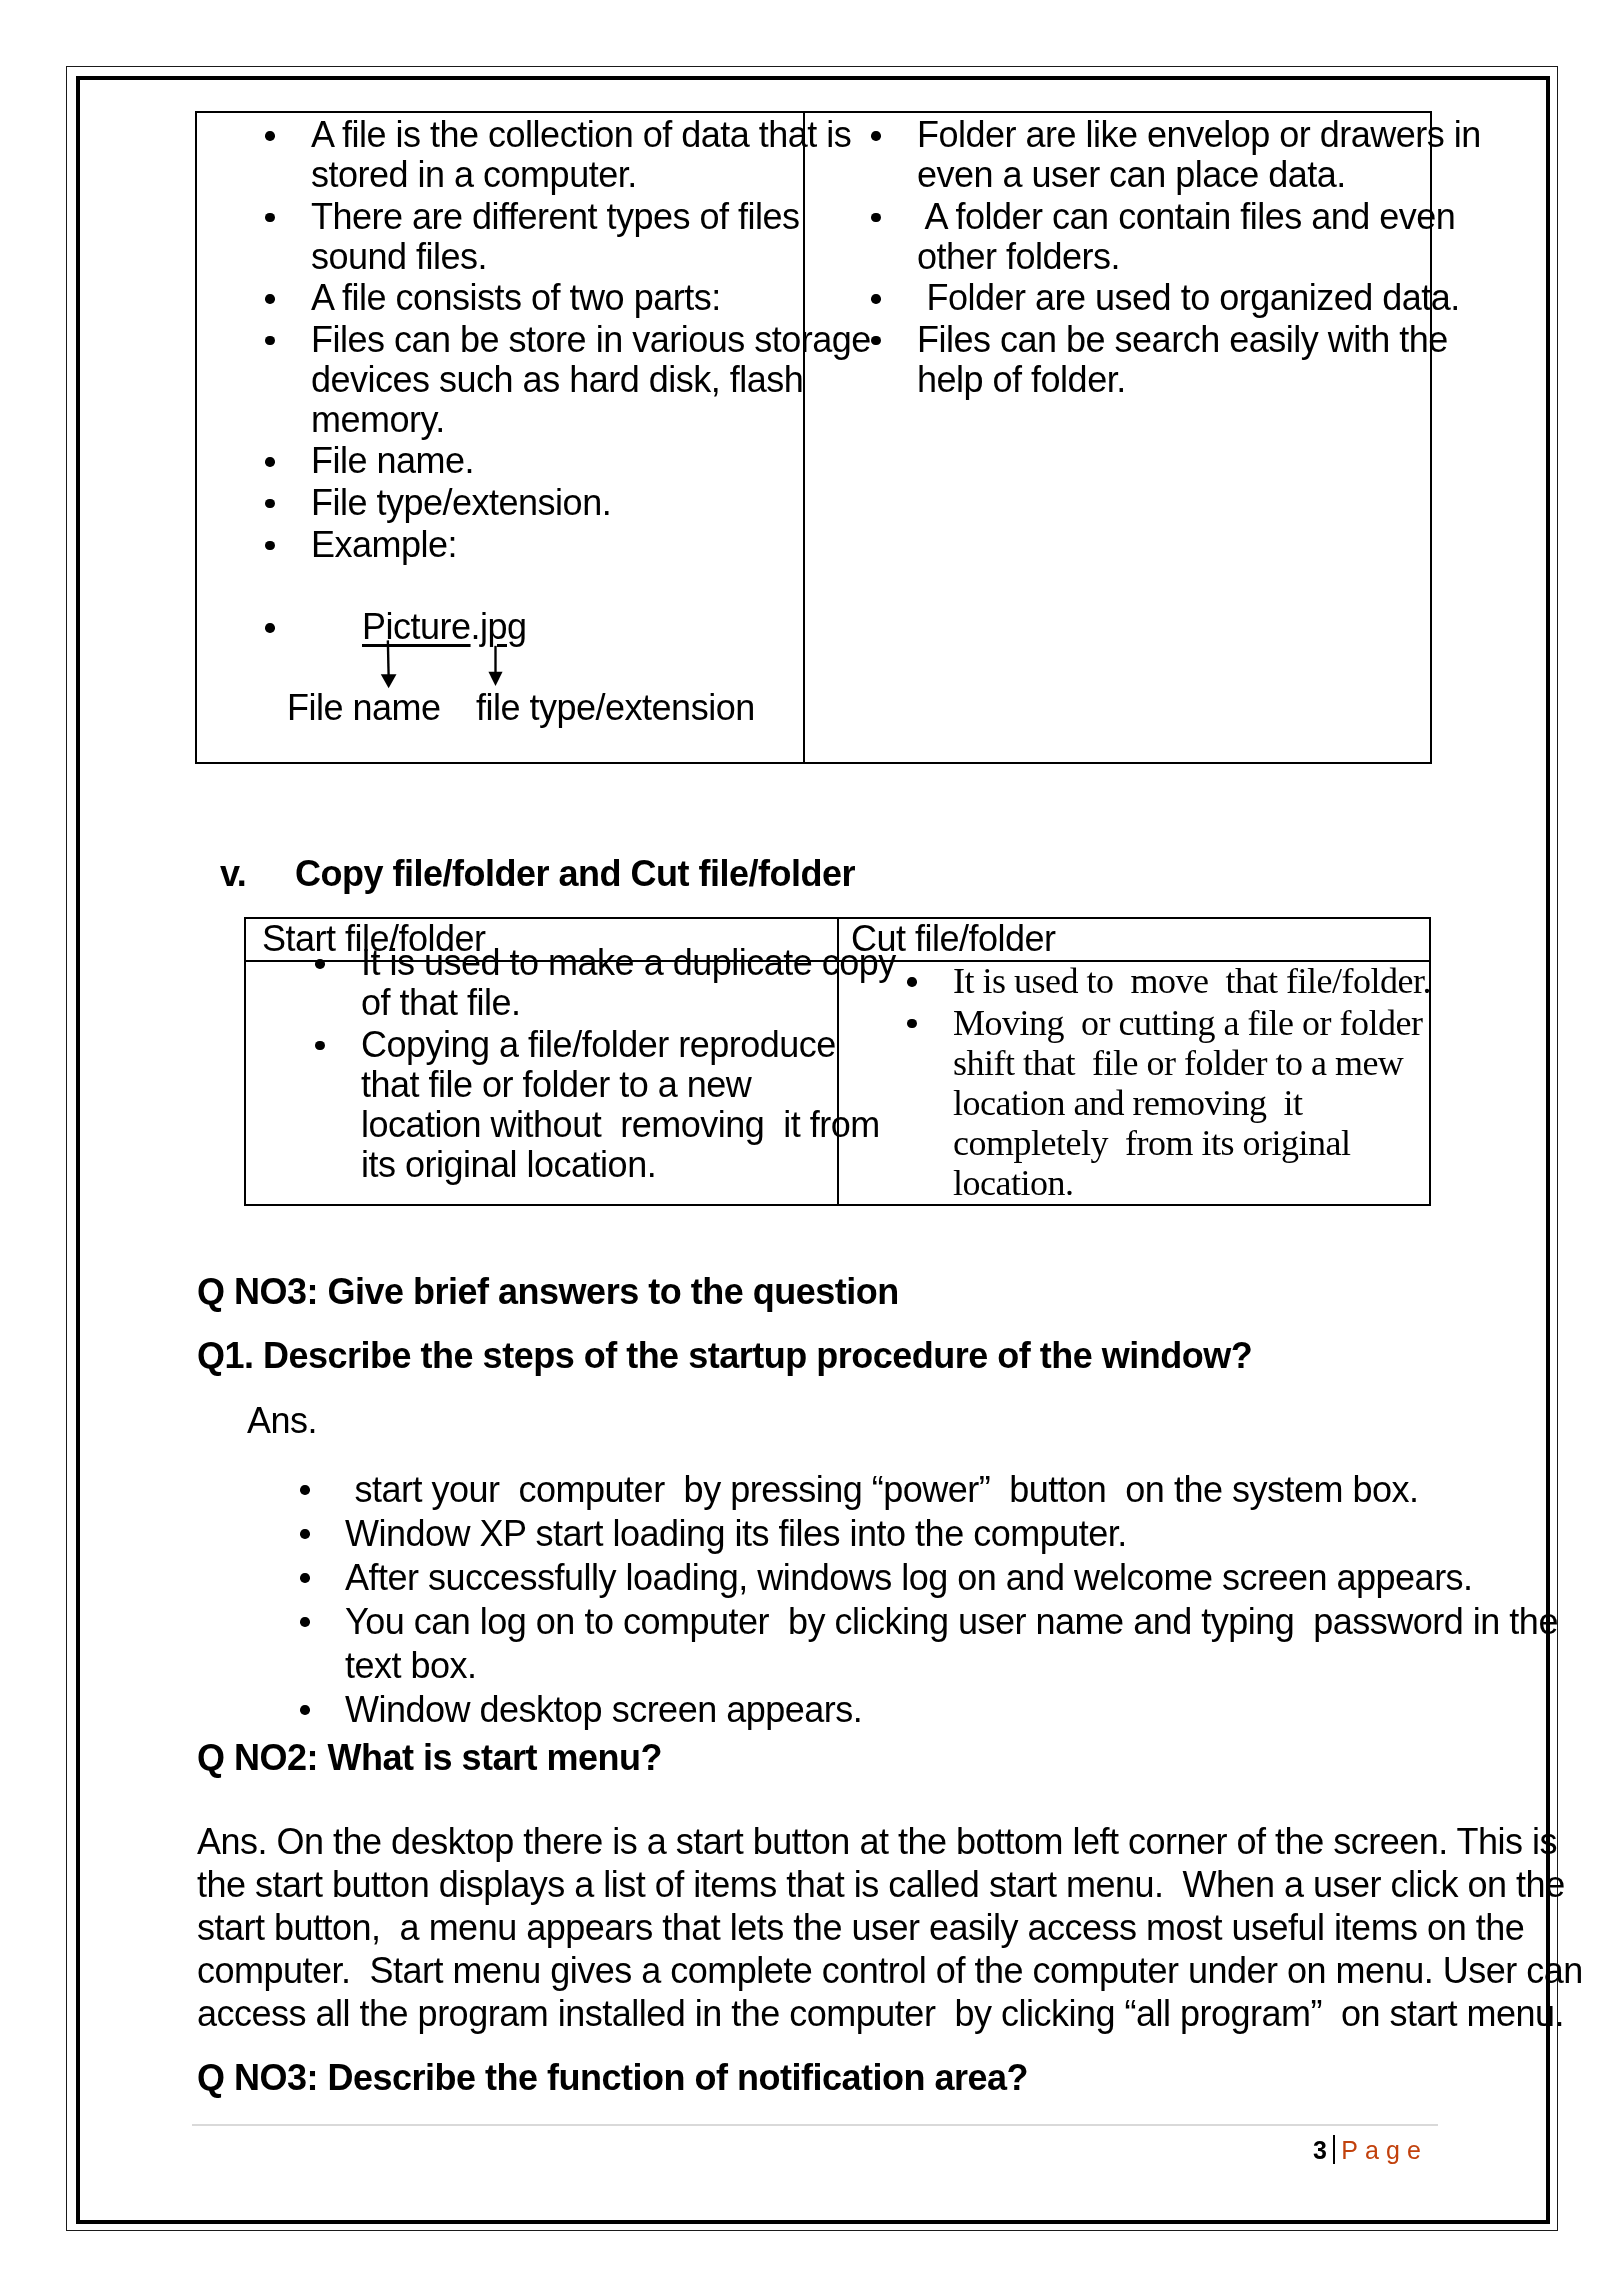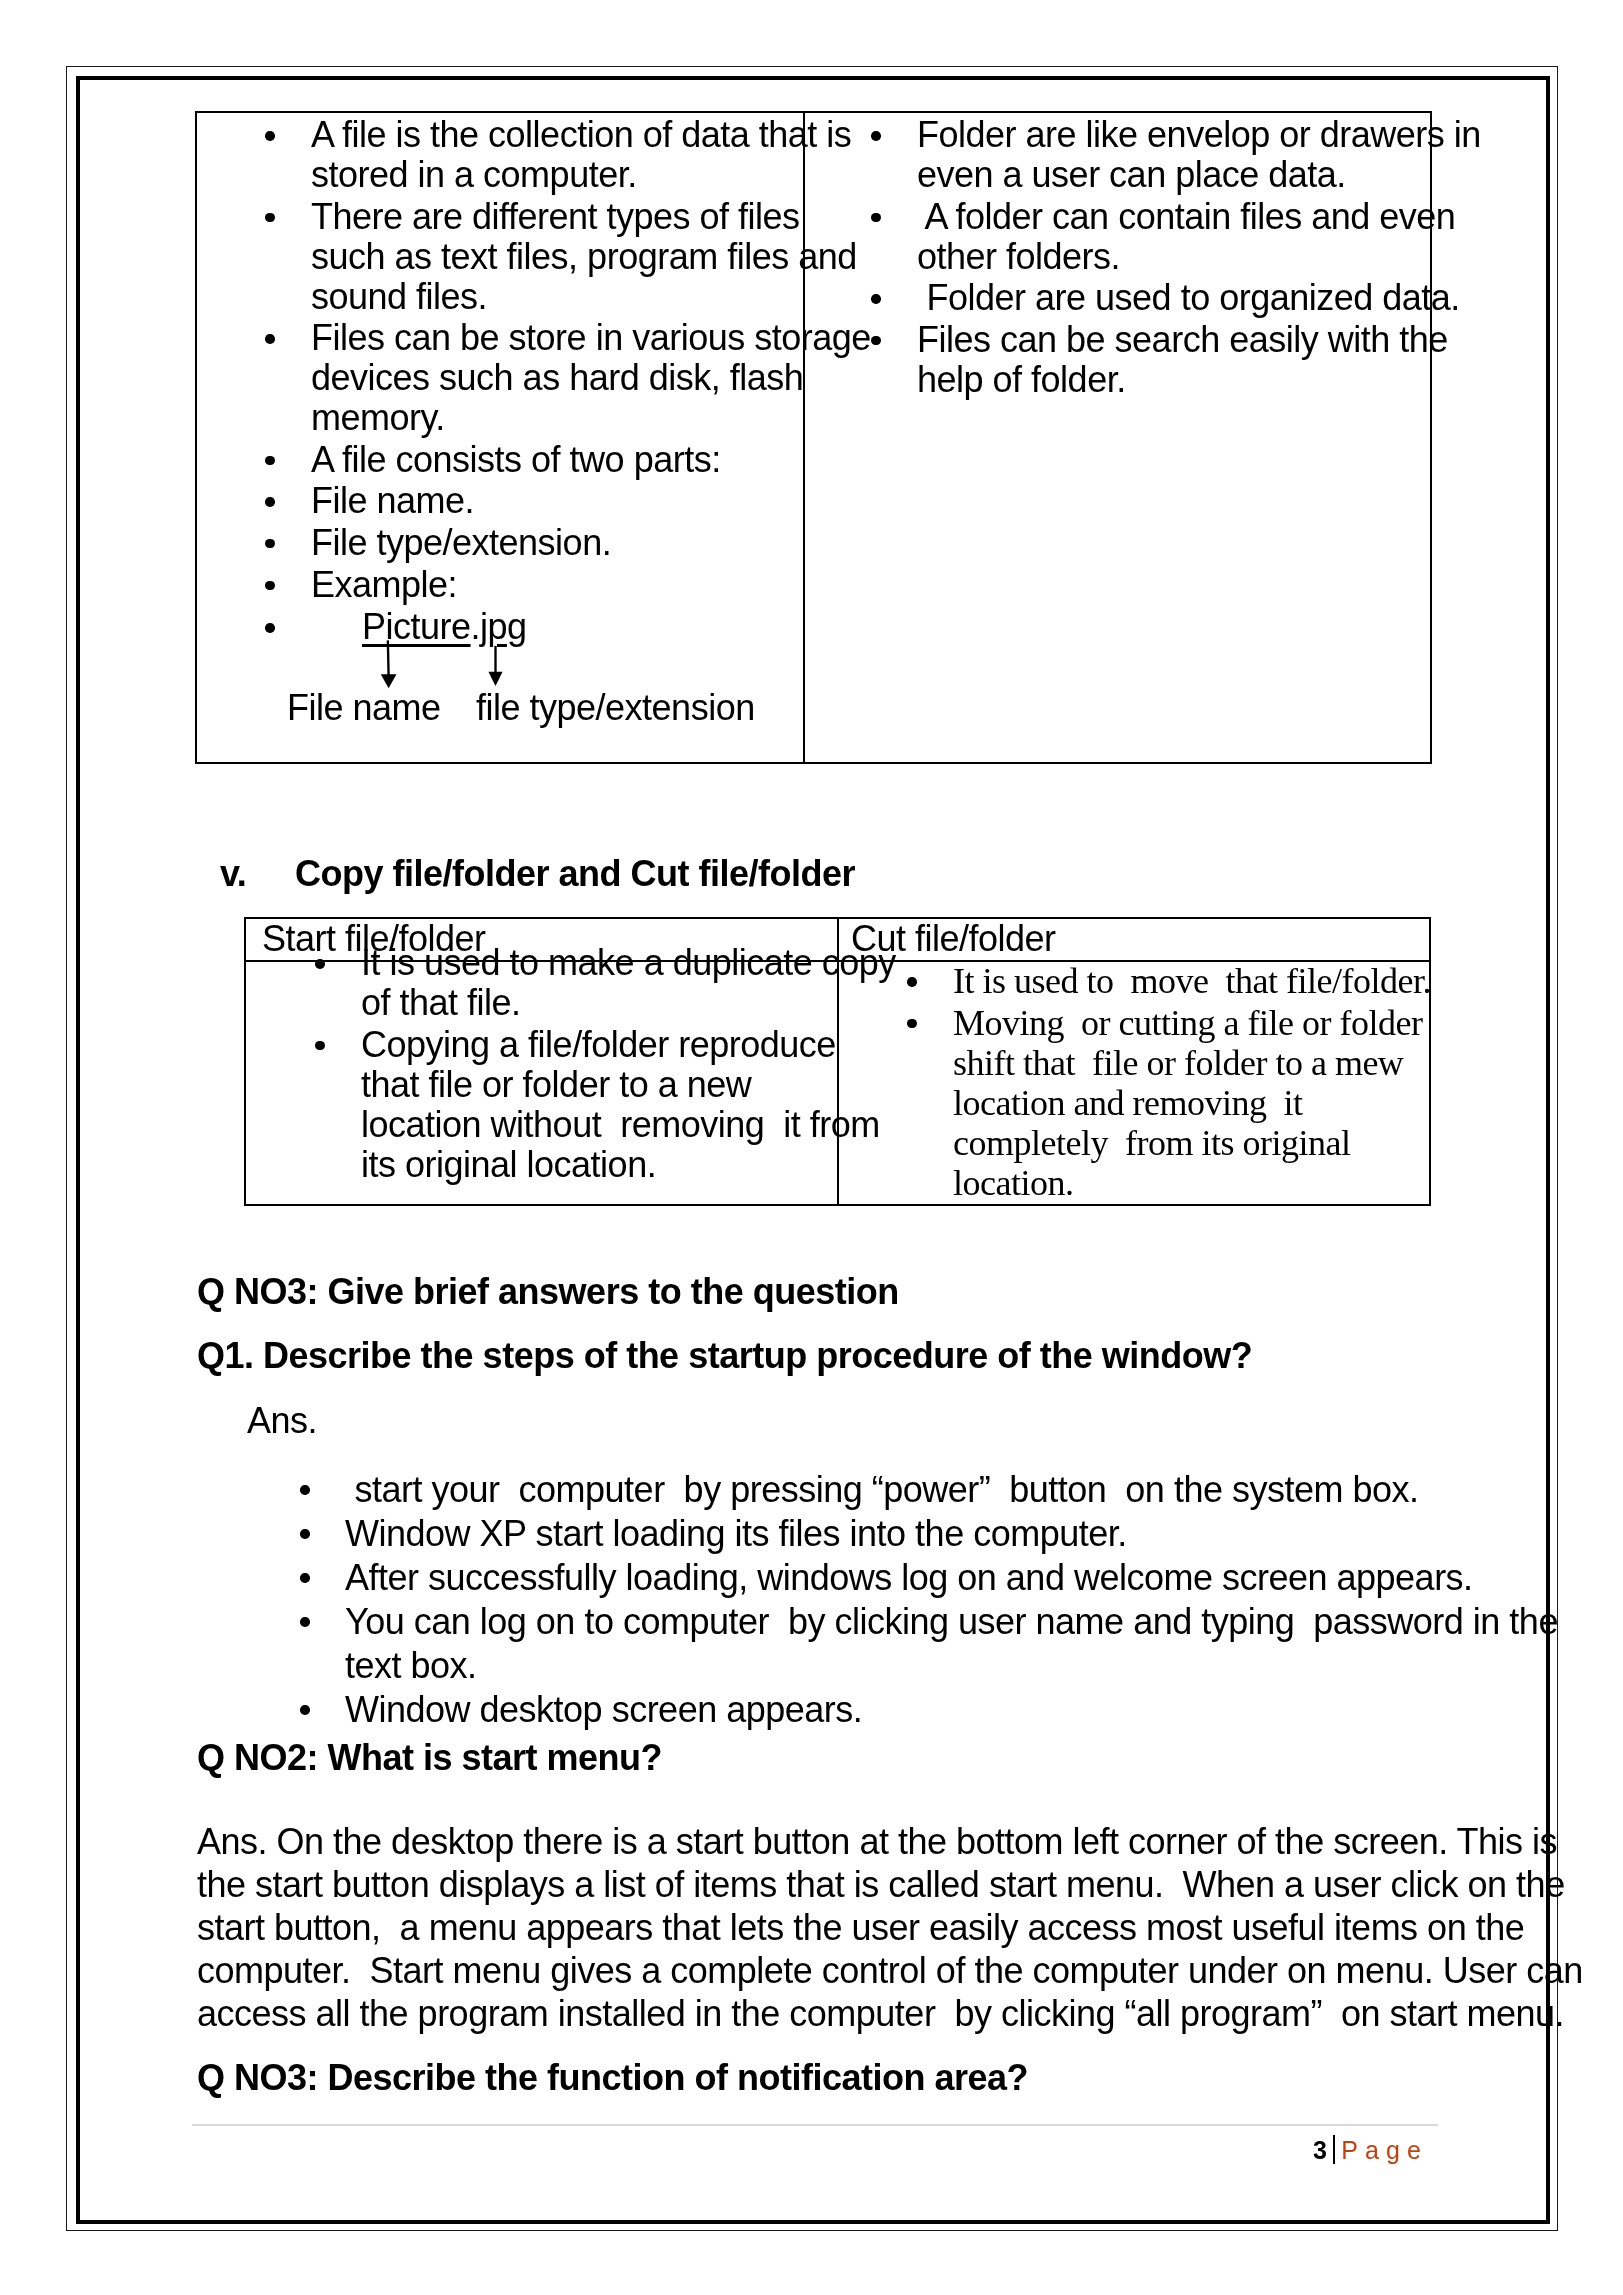--- a/index.html
+++ b/index.html
@@ -58,32 +58,31 @@
 
 <ul class="blt abs txt" style="left:311px; top:115px;">
   <li>
     <span class="dot" style="left:-46px; top:16px;"></span>
     <div>A file is the collection of data that is</div>
     <div>stored in a computer.</div>
   </li>
   <li style="margin-top:1.6px;">
     <span class="dot" style="left:-46px; top:16px;"></span>
     <div>There are different types of files</div>
-    <div>such as text files, program files and</div>
     <div>sound files.</div>
+  </li>
+  <li style="margin-top:1.6px;">
+    <span class="dot" style="left:-46px; top:16px;"></span>
+    <div>A file consists of two parts:</div>
   </li>
   <li style="margin-top:1.6px;">
     <span class="dot" style="left:-46px; top:16px;"></span>
     <div>Files can be store in various storage</div>
     <div>devices such as hard disk, flash</div>
     <div>memory.</div>
-  </li>
-  <li style="margin-top:1.6px;">
-    <span class="dot" style="left:-46px; top:16px;"></span>
-    <div>A file consists of two parts:</div>
   </li>
   <li style="margin-top:1.6px;">
     <span class="dot" style="left:-46px; top:16px;"></span>
     <div>File name.</div>
   </li>
   <li style="margin-top:1.6px;">
     <span class="dot" style="left:-46px; top:16px;"></span>
     <div>File type/extension.</div>
   </li>
   <li style="margin-top:1.6px;">

